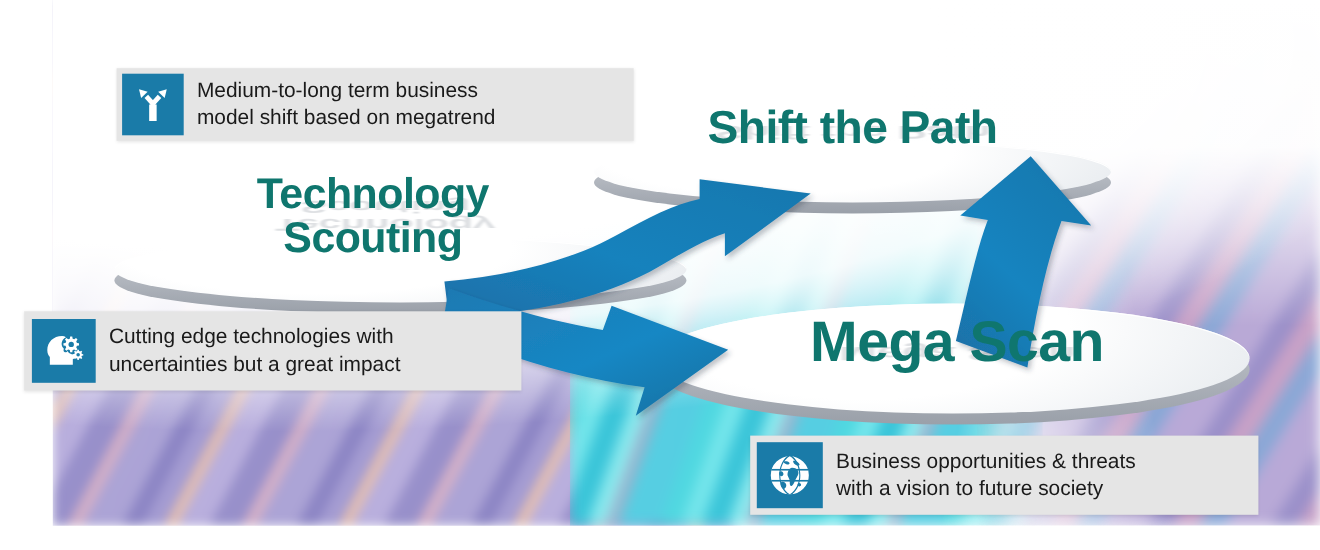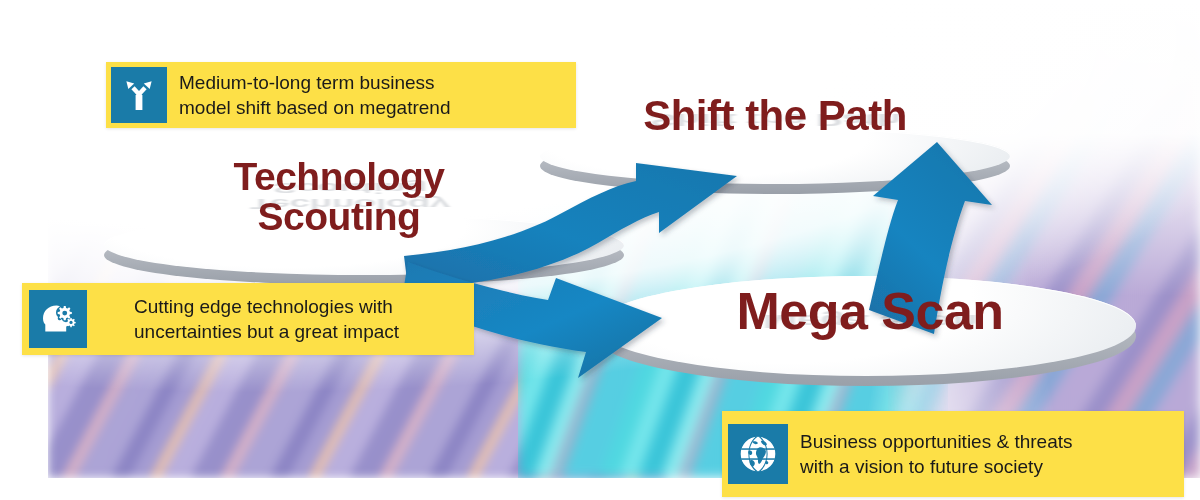--- a/index.html
+++ b/index.html
@@ -94,21 +94,21 @@
   }
   .disc .sheen{
     position:absolute;left:6%;top:6%;width:60%;height:42%;
     border-radius:50%;
     background:radial-gradient(closest-side,rgba(255,255,255,.95),rgba(255,255,255,0));
   }
 
   
   .heading{
     position:absolute;
-    color:#7f1d1d;
+    color:#0f766e;
     font-weight:bold;
     letter-spacing:-.5px;
     line-height:1.02;
     text-align:center;
     white-space:pre-line;
   }
   
   .heading-echo{
     position:absolute;
     color:rgba(60,70,90,.17);
@@ -121,21 +121,21 @@
     transform-origin:top center;
     filter:blur(1.4px);
   }
 
   
   .arrows{position:absolute;left:0;top:0;width:1200px;height:500px;}
 
   
   .callout{
     position:absolute;
-    background:#fde047;
+    background:#e5e5e5;
     display:flex;align-items:center;
     box-shadow:0 1px 3px rgba(0,0,0,.10);
   }
   .callout .badge{
     flex:0 0 auto;
     display:flex;align-items:center;justify-content:center;
   }
   .callout .badge svg{display:block;}
   .callout .ctext{
     color:#1a1a1a;
@@ -252,21 +252,21 @@
           <path d="M20,22.5 L27.6,14.2 L24.4,11.2 L17.2,19.1 Z"></path>
           <path d="M7.4,6.2 L15.2,8.4 L9.3,14.0 Z"></path>
           <path d="M32.6,6.2 L24.8,8.4 L30.7,14.0 Z"></path>
         </g>
       </svg>
     </div>
     <div class="ctext">Medium-to-long term business
 model shift based on megatrend</div>
   </div>
 
-  <div class="callout" style="left:22px;top:283px;width:452px;height:72px;gap:35px;">
+  <div class="callout" style="left:22px;top:283px;width:452px;height:72px;">
     <div class="badge" style="width:58px;height:58px;margin-left:7px;background:#1a7ba8;">
       <svg width="44" height="44" viewBox="0 0 44 44" aria-hidden="true">
         <g fill="#ffffff">
 
           <path d="M20.5,8.5 C12.5,8.5 7,14.2 7,21.2 C7,24.4 8.1,26.3 9.3,27.6
                    L9.3,34.5 L30.2,34.5 L30.2,29.6
                    C33.6,28.4 36.2,25.6 37.2,22.2
                    C35.4,24.2 32.8,25.4 30.2,25.2
                    C30.2,25.2 28.4,25.1 27.2,24.2
                    C26.2,23.4 25.6,22.0 25.6,22.0
@@ -293,21 +293,21 @@
                    l0.76,-1.02 l-0.41,-1.0 l-1.25,-0.23 l0,-1.25 l1.25,-0.23
                    l0.41,-1.0 l-0.76,-1.02 l0.89,-0.89 l1.02,0.76 l1.0,-0.41 Z"></path>
           <circle cx="35.03" cy="25.44" r="1.6" fill="#1a7ba8"></circle>
         </g>
       </svg>
     </div>
     <div class="ctext">Cutting edge technologies with
 uncertainties but a great impact</div>
   </div>
 
-  <div class="callout" style="left:722px;top:396px;width:462px;height:86px;margin-top:15px;">
+  <div class="callout" style="left:682px;top:396px;width:462px;height:72px;">
     <div class="badge" style="width:60px;height:60px;margin-left:6px;background:#1a7ba8;">
       <svg width="46" height="46" viewBox="0 0 46 46" aria-hidden="true">
         <circle cx="23" cy="23" r="18" fill="#ffffff"></circle>
         <g fill="#1a7ba8">
 
           <path d="M23,5.6 C17.2,9.4 14.4,15.8 14.4,23 C14.4,30.2 17.2,36.6 23,40.4
                    C22.1,40.4 21.3,40.3 20.5,40.2 C15.8,36.0 13.4,29.8 13.4,23
                    C13.4,16.2 15.8,10.0 20.5,5.8 C21.3,5.7 22.1,5.6 23,5.6 Z"></path>
           <path d="M23,5.6 C28.8,9.4 31.6,15.8 31.6,23 C31.6,30.2 28.8,36.6 23,40.4
                    C23.9,40.4 24.7,40.3 25.5,40.2 C30.2,36.0 32.6,29.8 32.6,23

